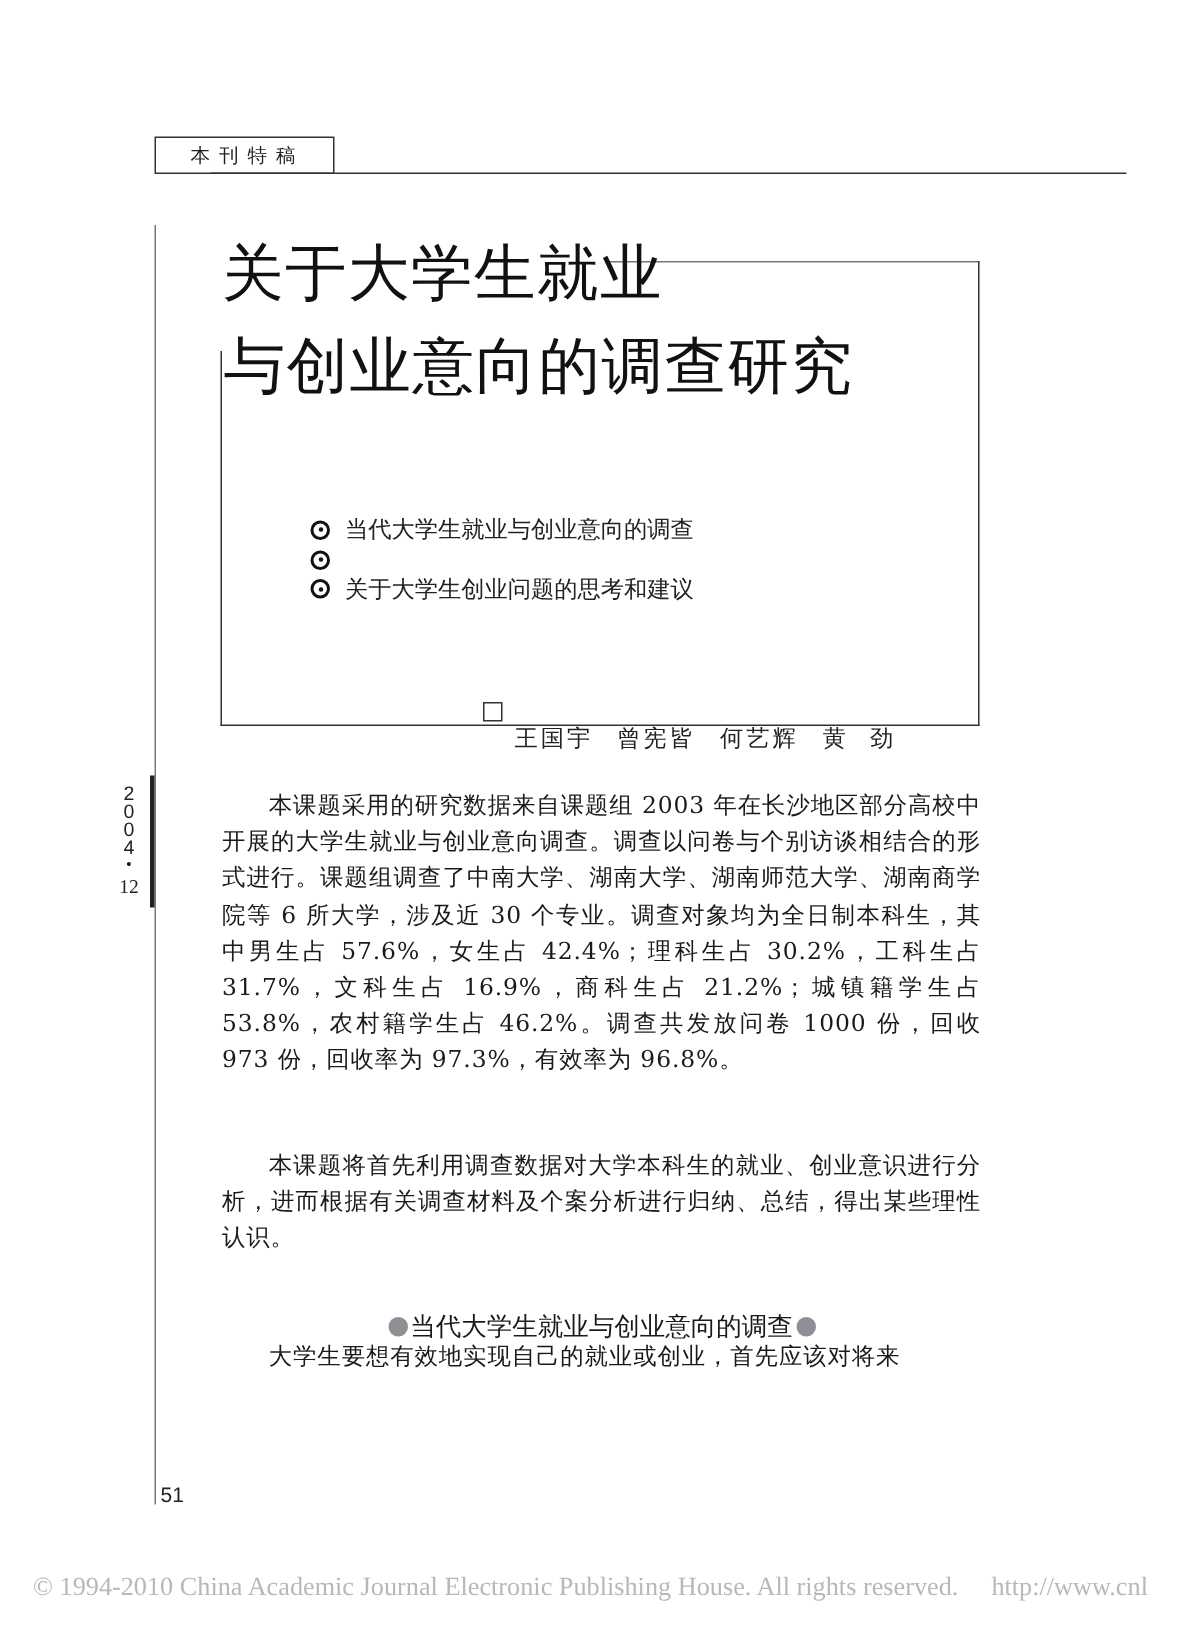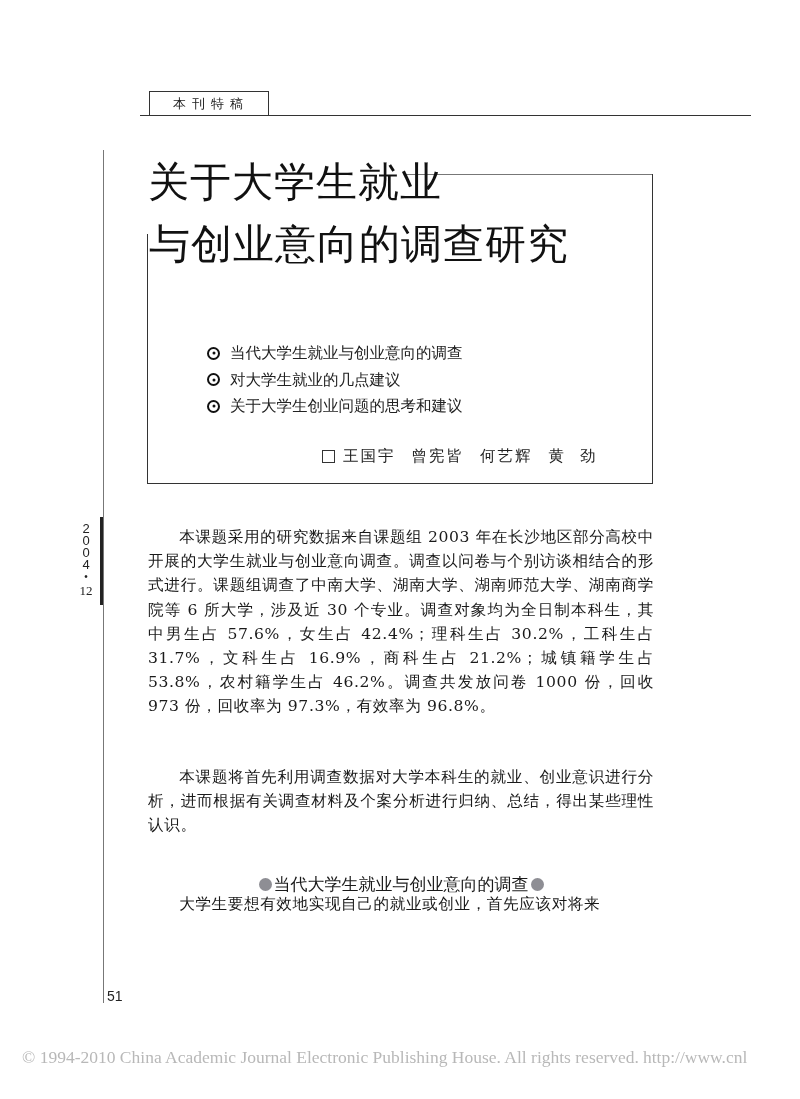--- a/index.html
+++ b/index.html
@@ -14,21 +14,20 @@
     .abs { position: absolute; }
 
     
     .col-tag {
       left: 103px; top: 91px; width: 120px; height: 25px;
       border: 1px solid #333; background: #fff;
       font-family: "DejaVu Sans", "Liberation Sans", sans-serif;
       font-size: 13px; letter-spacing: 6px; color: #222;
       display: flex; align-items: center; justify-content: center;
       padding-left: 4px;
-      margin-left: 46px;
     }
     .header-rule {
       left: 140px; top: 115px; width: 611px; height: 0;
       border-top: 1px solid #333;
     }
 
     
     .margin-rule {
       left: 103px; top: 150px; width: 0; height: 853px;
       border-left: 1px solid #777;
@@ -97,21 +96,21 @@
     .authors {
       left: 322px; top: 446px;
       font-family: "DejaVu Sans", "Liberation Sans", sans-serif;
       font-size: 15.5px; color: #222; white-space: nowrap;
       display: flex; align-items: center;
     }
     .author-box-icon {
       width: 13px; height: 13px; border: 1px solid #333;
       margin-right: 8px; display: inline-block;
     }
-    .author { margin-right: 16px; letter-spacing: 2px; }
+    .author { margin-right: 16px; letter-spacing: 2px; margin-top: 36px; }
     .author:last-child { margin-right: 0; }
     .author-wide { letter-spacing: 16px; }
 
     
     .body-text {
       left: 148px; width: 506px;
       font-family: "DejaVu Serif", "Liberation Serif", serif;
       font-size: 15.6px; line-height: 24.2px; color: #1a1a1a;
       text-align: justify; text-align-last: left;
       letter-spacing: 0.6px;
@@ -141,21 +140,21 @@
       font-family: "Liberation Sans", "DejaVu Sans", sans-serif;
       font-size: 14px; color: #222;
     }
 
     
     .copyright {
       left: 22px; top: 1047px; white-space: nowrap;
       font-family: "Liberation Serif", "DejaVu Serif", serif;
       font-size: 17.5px; color: #b8b8b8;
     }
-    .copyright .url { margin-left: 4px; text-align: center; }
+    .copyright .url { margin-left: 22px; text-align: center; }
   </style>
 </head>
 <body>
 
 <div class="abs col-tag">本刊特稿</div>
 <div class="abs header-rule"></div>
 
 <div class="abs margin-rule"></div>
 <div class="abs margin-rule-bold"></div>
 <div class="abs year-label">
@@ -175,21 +174,20 @@
 <h1 class="abs title-line title-line-1">关于大学生就业</h1>
 <h1 class="abs title-line title-line-2">与创业意向的调查研究</h1>
 
 <div class="abs outline">
   <div class="outline-item">
     <span class="bullet-icon"></span>
     <span>当代大学生就业与创业意向的调查</span>
   </div>
   <div class="outline-item">
     <span class="bullet-icon"></span>
-    <span>对大学生就业的几点建议</span>
   </div>
   <div class="outline-item">
     <span class="bullet-icon"></span>
     <span>关于大学生创业问题的思考和建议</span>
   </div>
 </div>
 
 <div class="abs authors">
   <span class="author-box-icon"></span>
   <span class="author">王国宇</span>

